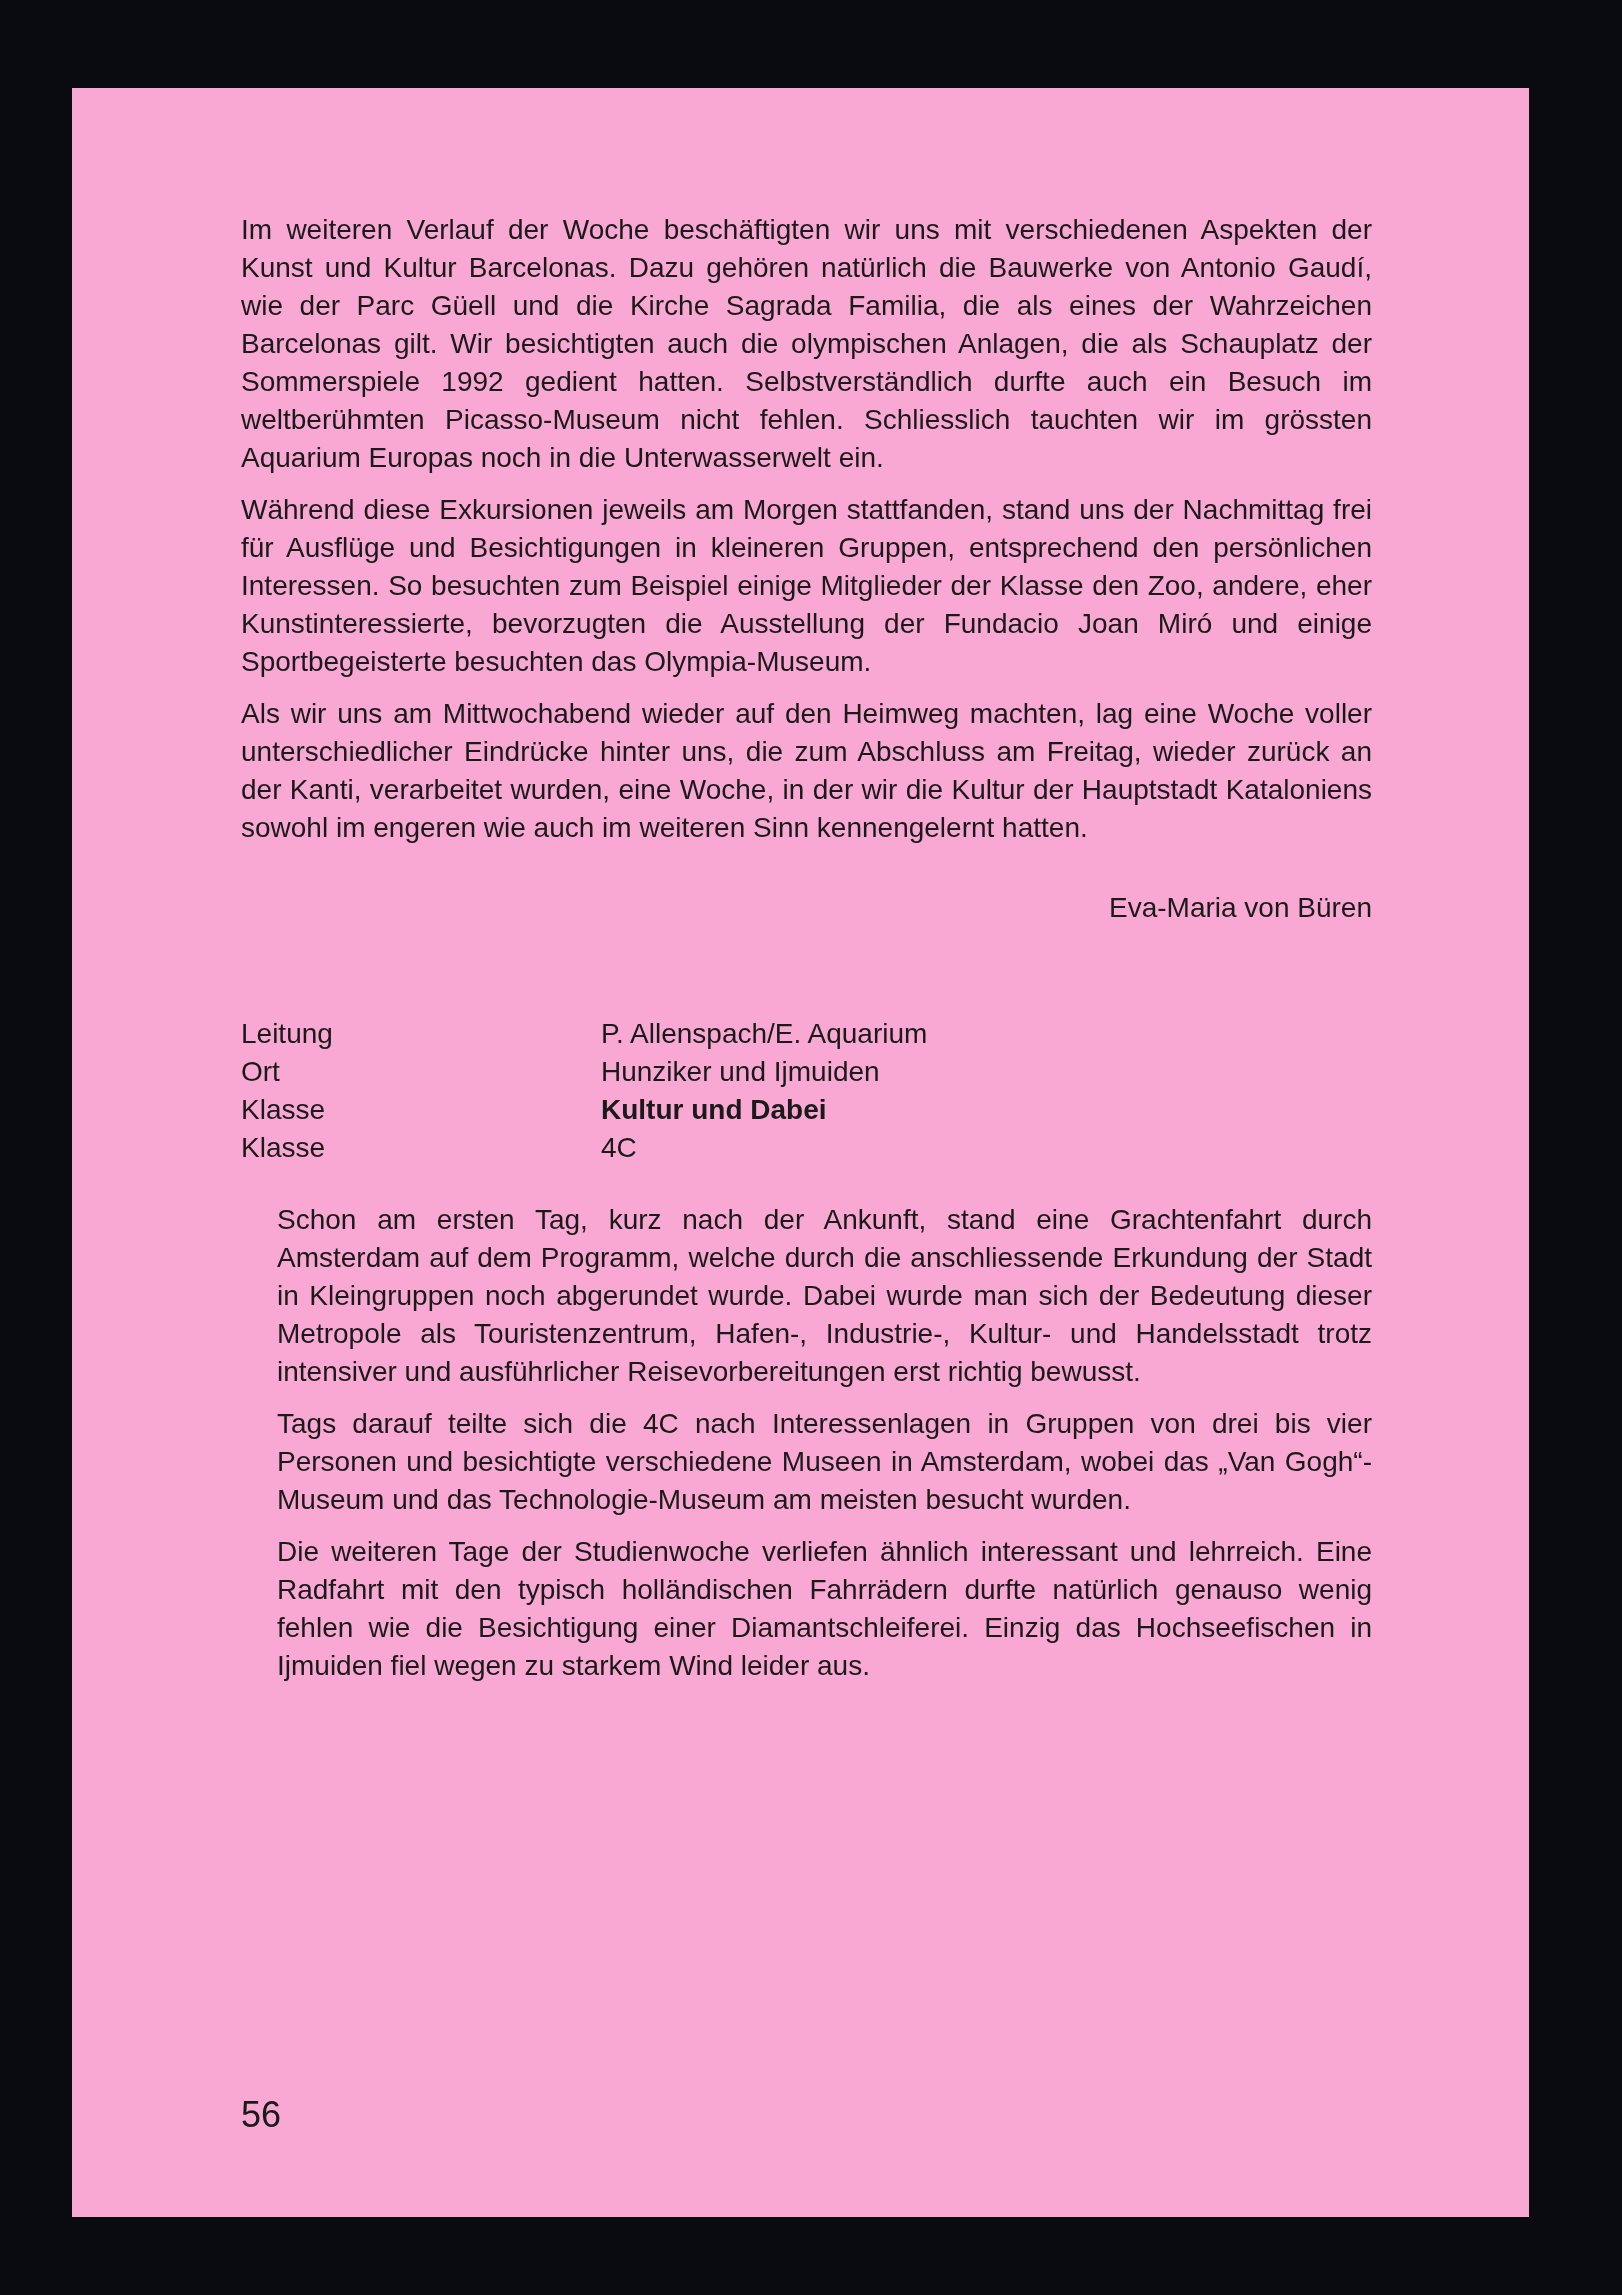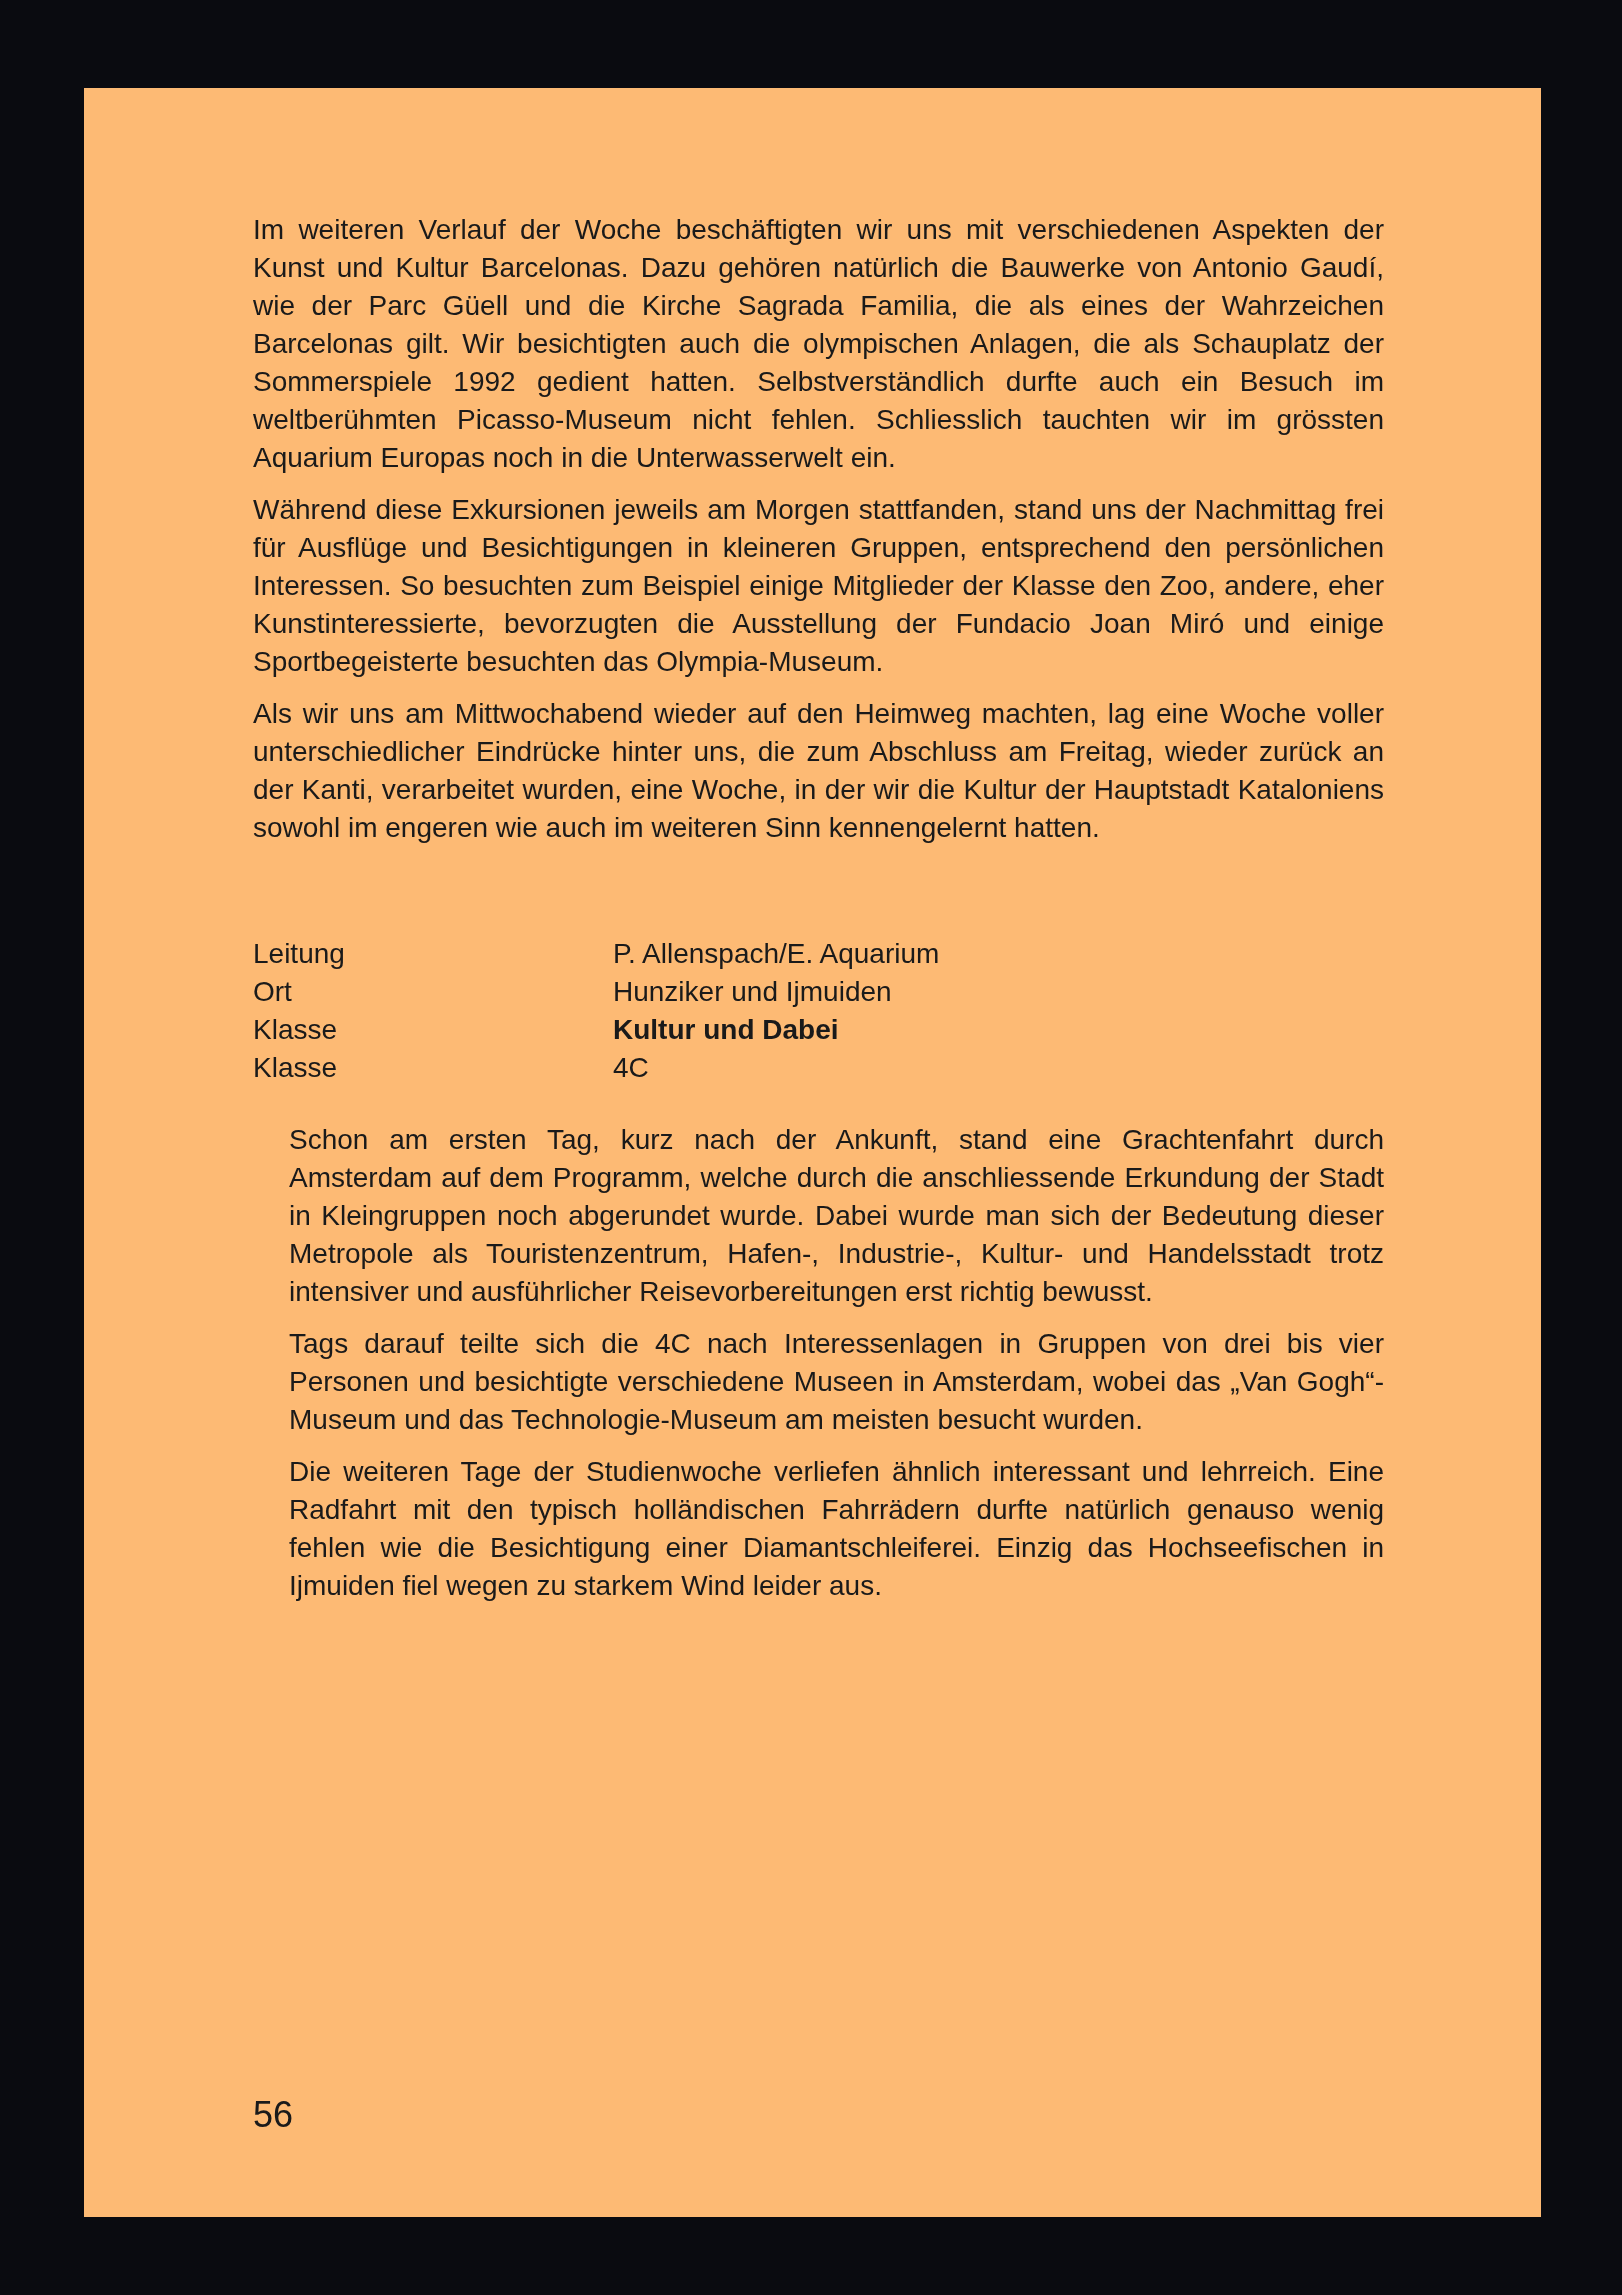--- a/index.html
+++ b/index.html
@@ -7,25 +7,25 @@
       width: 1623px;
       height: 2295px;
       background: #0a0b10;
       position: relative;
       overflow: hidden;
       font-family: "Liberation Sans", sans-serif;
       color: #1a1a1a;
     }
     .page {
       position: absolute;
-      left: 84px;
+      left: 72px;
       top: 88px;
       width: 1457px;
       height: 2129px;
-      background: #fdba74;
+      background: #f9a8d4;
     }
     .content {
       position: absolute;
       left: 169px;
       top: 123px;
       width: 1131px;
     }
     .para {
       font-size: 28px;
       line-height: 38px;
@@ -60,20 +60,21 @@
 </head>
 <body>
 
 <div class="page">
   <div class="content">
 
     <section>
       <p class="para">Im weiteren Verlauf der Woche beschäftigten wir uns mit verschiedenen Aspekten der Kunst und Kultur Barcelonas. Dazu gehören natürlich die Bauwerke von Antonio Gaudí, wie der Parc Güell und die Kirche Sagrada Familia, die als eines der Wahrzeichen Barcelonas gilt. Wir besichtigten auch die olympischen Anlagen, die als Schauplatz der Sommerspiele 1992 gedient hatten. Selbstverständlich durfte auch ein Besuch im weltberühmten Picasso-Museum nicht fehlen. Schliesslich tauchten wir im grössten Aquarium Europas noch in die Unterwasserwelt ein.</p>
       <p class="para">Während diese Exkursionen jeweils am Morgen stattfanden, stand uns der Nachmittag frei für Ausflüge und Besichtigungen in kleineren Gruppen, entsprechend den persönlichen Interessen. So besuchten zum Beispiel einige Mitglieder der Klasse den Zoo, andere, eher Kunstinteressierte, bevorzugten die Ausstellung der Fundacio Joan Miró und einige Sportbegeisterte besuchten das Olympia-Museum.</p>
       <p class="para">Als wir uns am Mittwochabend wieder auf den Heimweg machten, lag eine Woche voller unterschiedlicher Eindrücke hinter uns, die zum Abschluss am Freitag, wieder zurück an der Kanti, verarbeitet wurden, eine Woche, in der wir die Kultur der Hauptstadt Kataloniens sowohl im engeren wie auch im weiteren Sinn kennengelernt hatten.</p>
+      <div class="signature">Eva-Maria von Büren</div>
     </section>
 
     <div class="info-table">
       <div class="info-row">
         <span class="info-label">Leitung</span>
         <span class="info-value">P. Allenspach/E. Aquarium</span>
       </div>
       <div class="info-row">
         <span class="info-label">Ort</span>
         <span class="info-value">Hunziker und Ijmuiden</span>

